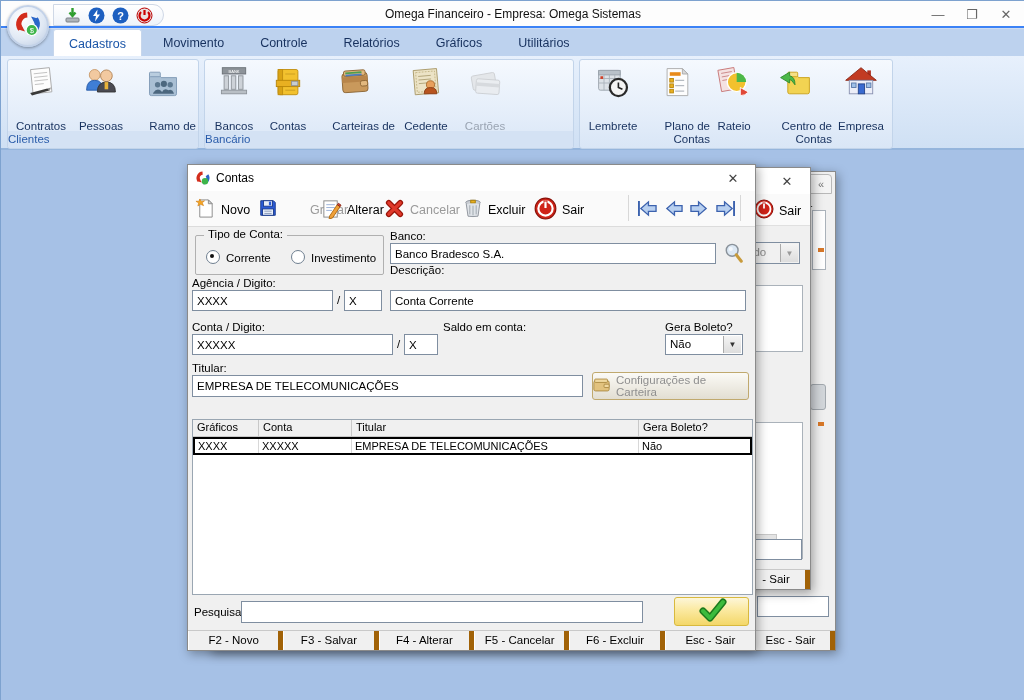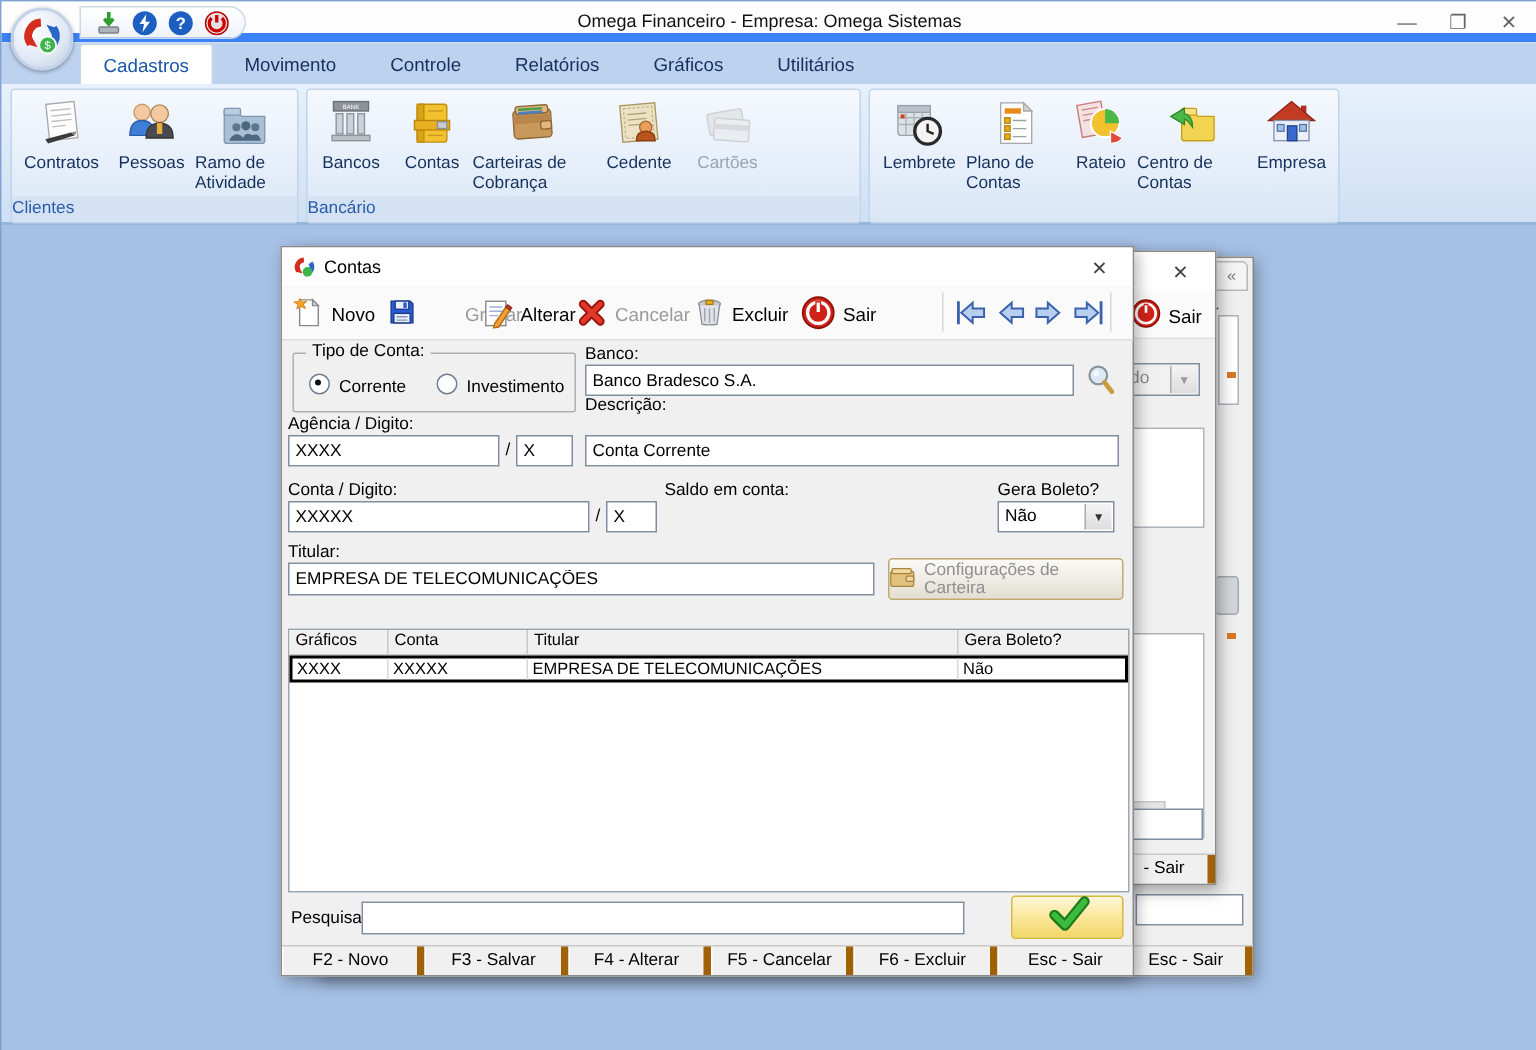--- a/index.html
+++ b/index.html
@@ -1,38 +1,38 @@
 <!DOCTYPE html>
 <html><head>
 <meta charset="utf-8">
 <style>
   html,body{margin:0;padding:0;width:1024px;height:700px;overflow:hidden;
     font-family:"Liberation Sans", sans-serif;-webkit-font-smoothing:antialiased;}
   .abs{position:absolute;box-sizing:border-box;}
   #app{position:relative;width:1024px;height:700px;background:#a6c1e6;border:1px solid #7da2cf;}
   
-  #titlebar{left:0;top:0;width:1024px;height:27px;background:#fdfdfd;border-bottom:6px solid #3b82f6;}
+  #titlebar{left:0;top:0;width:1024px;height:27px;background:#fdfdfd;border-bottom:2px solid #3b82f6;}
   #apptitle{left:0;top:0;width:1024px;height:27px;line-height:27px;text-align:center;font-size:12px;color:#111;}
   #logo-btn{left:6px;top:4px;width:42px;height:42px;border-radius:50%;background:radial-gradient(circle at 35% 30%,#ffffff,#dfe8f4 60%,#b9c9e0);border:2px solid #c3d2e8;box-shadow:0 1px 3px rgba(0,0,0,.35);z-index:60;display:flex;align-items:center;justify-content:center;}
   #quickbar{left:52px;top:3px;height:22px;padding:0 10px;background:linear-gradient(#ffffff,#eef3fa);border:1px solid #cfd8e6;border-radius:0 12px 12px 0;display:flex;align-items:center;gap:7px;z-index:55;}
   .qicon{width:17px;height:17px;display:inline-flex;}
   .wctl{top:0;width:34px;height:27px;color:#666;display:flex;align-items:center;justify-content:center;font-size:13px;}
   
   #tabstrip{left:0;top:27px;width:1024px;height:28px;background:#bdd2ee;border-top:1px solid #cfdcf1;}
   .tab{display:inline-block;height:28px;line-height:28px;padding:0 15px;font-size:12.5px;color:#17315e;}
   .tab.active{background:#fff;color:#1a55a8;border:1px solid #c6d6ec;border-bottom:none;border-radius:3px 3px 0 0;}
   #tabrow{position:absolute;left:52px;top:0;display:flex;gap:6px;}
   
   #ribbon{left:0;top:55px;width:1024px;height:94px;background:linear-gradient(#e7f0fc,#cfe0f4);border-bottom:2px solid #95b5dc;}
   .rgroup{position:absolute;top:3px;height:88px;background:linear-gradient(#f5f9fe,#e2ecf9 70%,#d9e6f6);border:1px solid #c2d4ea;border-radius:3px;}
   .rgroup-label{position:absolute;left:0;right:0;bottom:0;height:17px;line-height:17px;text-align:left;background:#d4e2f4;color:#2a5caa;font-size:11.5px;border-radius:0 0 3px 3px;}
   .ritems{position:absolute;left:2px;top:2px;right:2px;display:flex;}
   .ritem{display:flex;flex-direction:column;align-items:center;padding-top:2px;}
   .ritem .ric{width:40px;height:38px;display:flex;align-items:center;justify-content:center;}
-  .ritem .rlab{font-size:11.5px;color:#17315e;text-align:left;line-height:13px;margin-top:1px;}
+  .ritem .rlab{font-size:11.5px;color:#17315e;text-align:right;line-height:13px;margin-top:18px;}
   .ritem.disabled .rlab{color:#9aa4b2;}
   
   .win{position:absolute;background:#f0f0f0;border:1px solid #8a8a8a;box-shadow:2px 3px 10px rgba(0,0,0,.35);}
   .win-title{position:absolute;left:0;top:0;right:0;height:26px;background:#fff;border-bottom:1px solid #e3e3e3;}
   .win-title .wt{position:absolute;left:28px;top:0;height:26px;line-height:26px;font-size:12px;color:#000;}
   .closeX{position:absolute;right:0;top:0;width:44px;height:26px;display:flex;align-items:center;justify-content:center;color:#444;font-size:13px;}
   .tbtn{position:absolute;display:flex;align-items:center;gap:5px;font-size:12.5px;color:#000;}
   .tbtn.disabled{color:#9a9a9a;}
   .vsep{position:absolute;top:4px;width:1px;height:26px;background:#d8d8d8;}
   .lbl{position:absolute;font-size:11.5px;color:#000;white-space:nowrap;}

